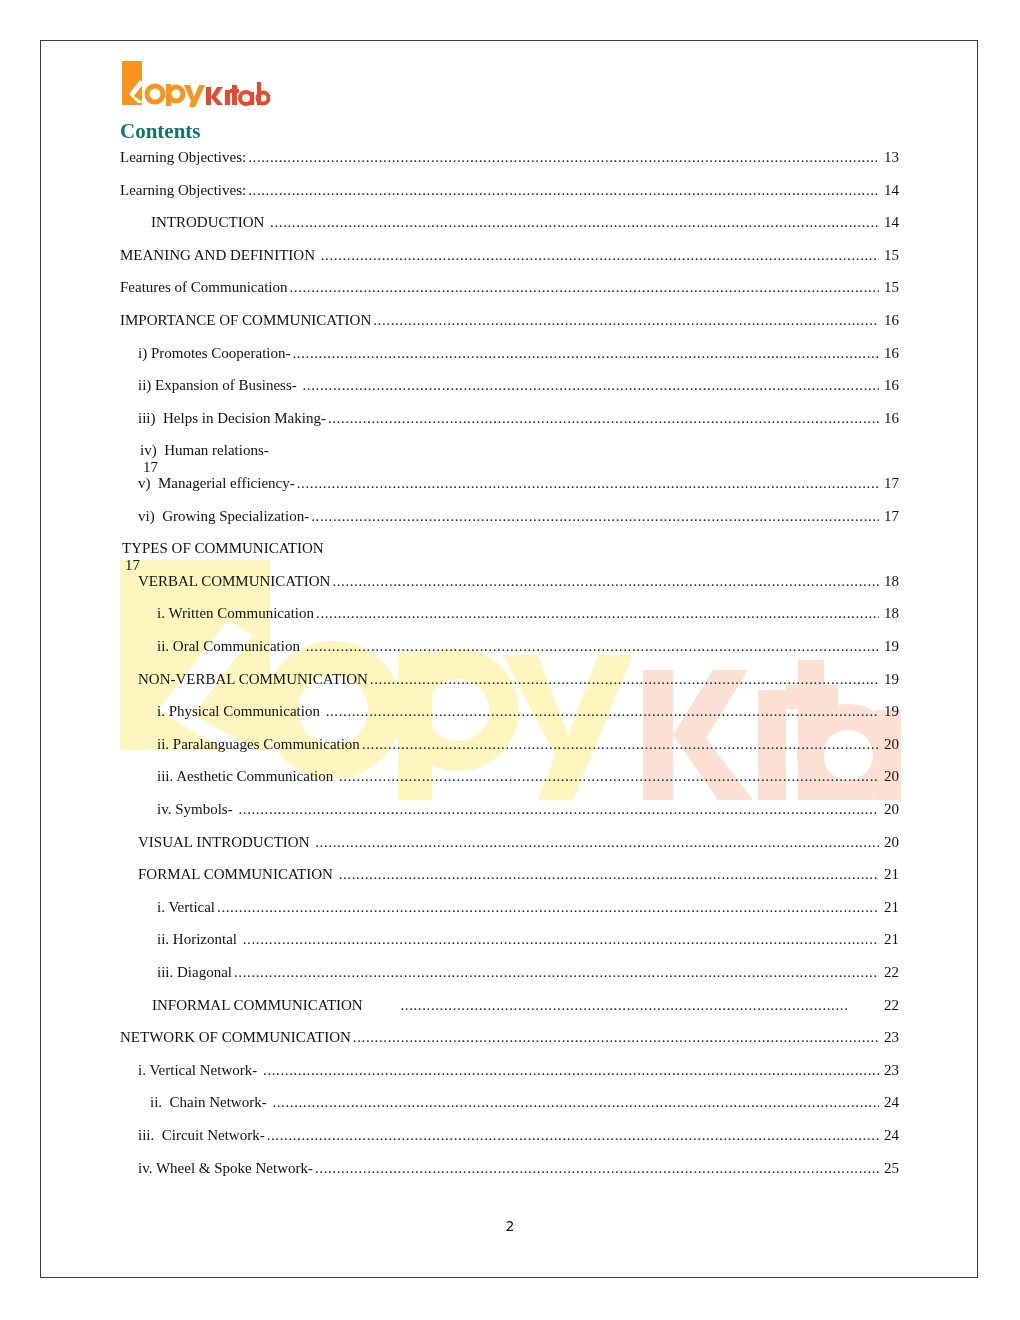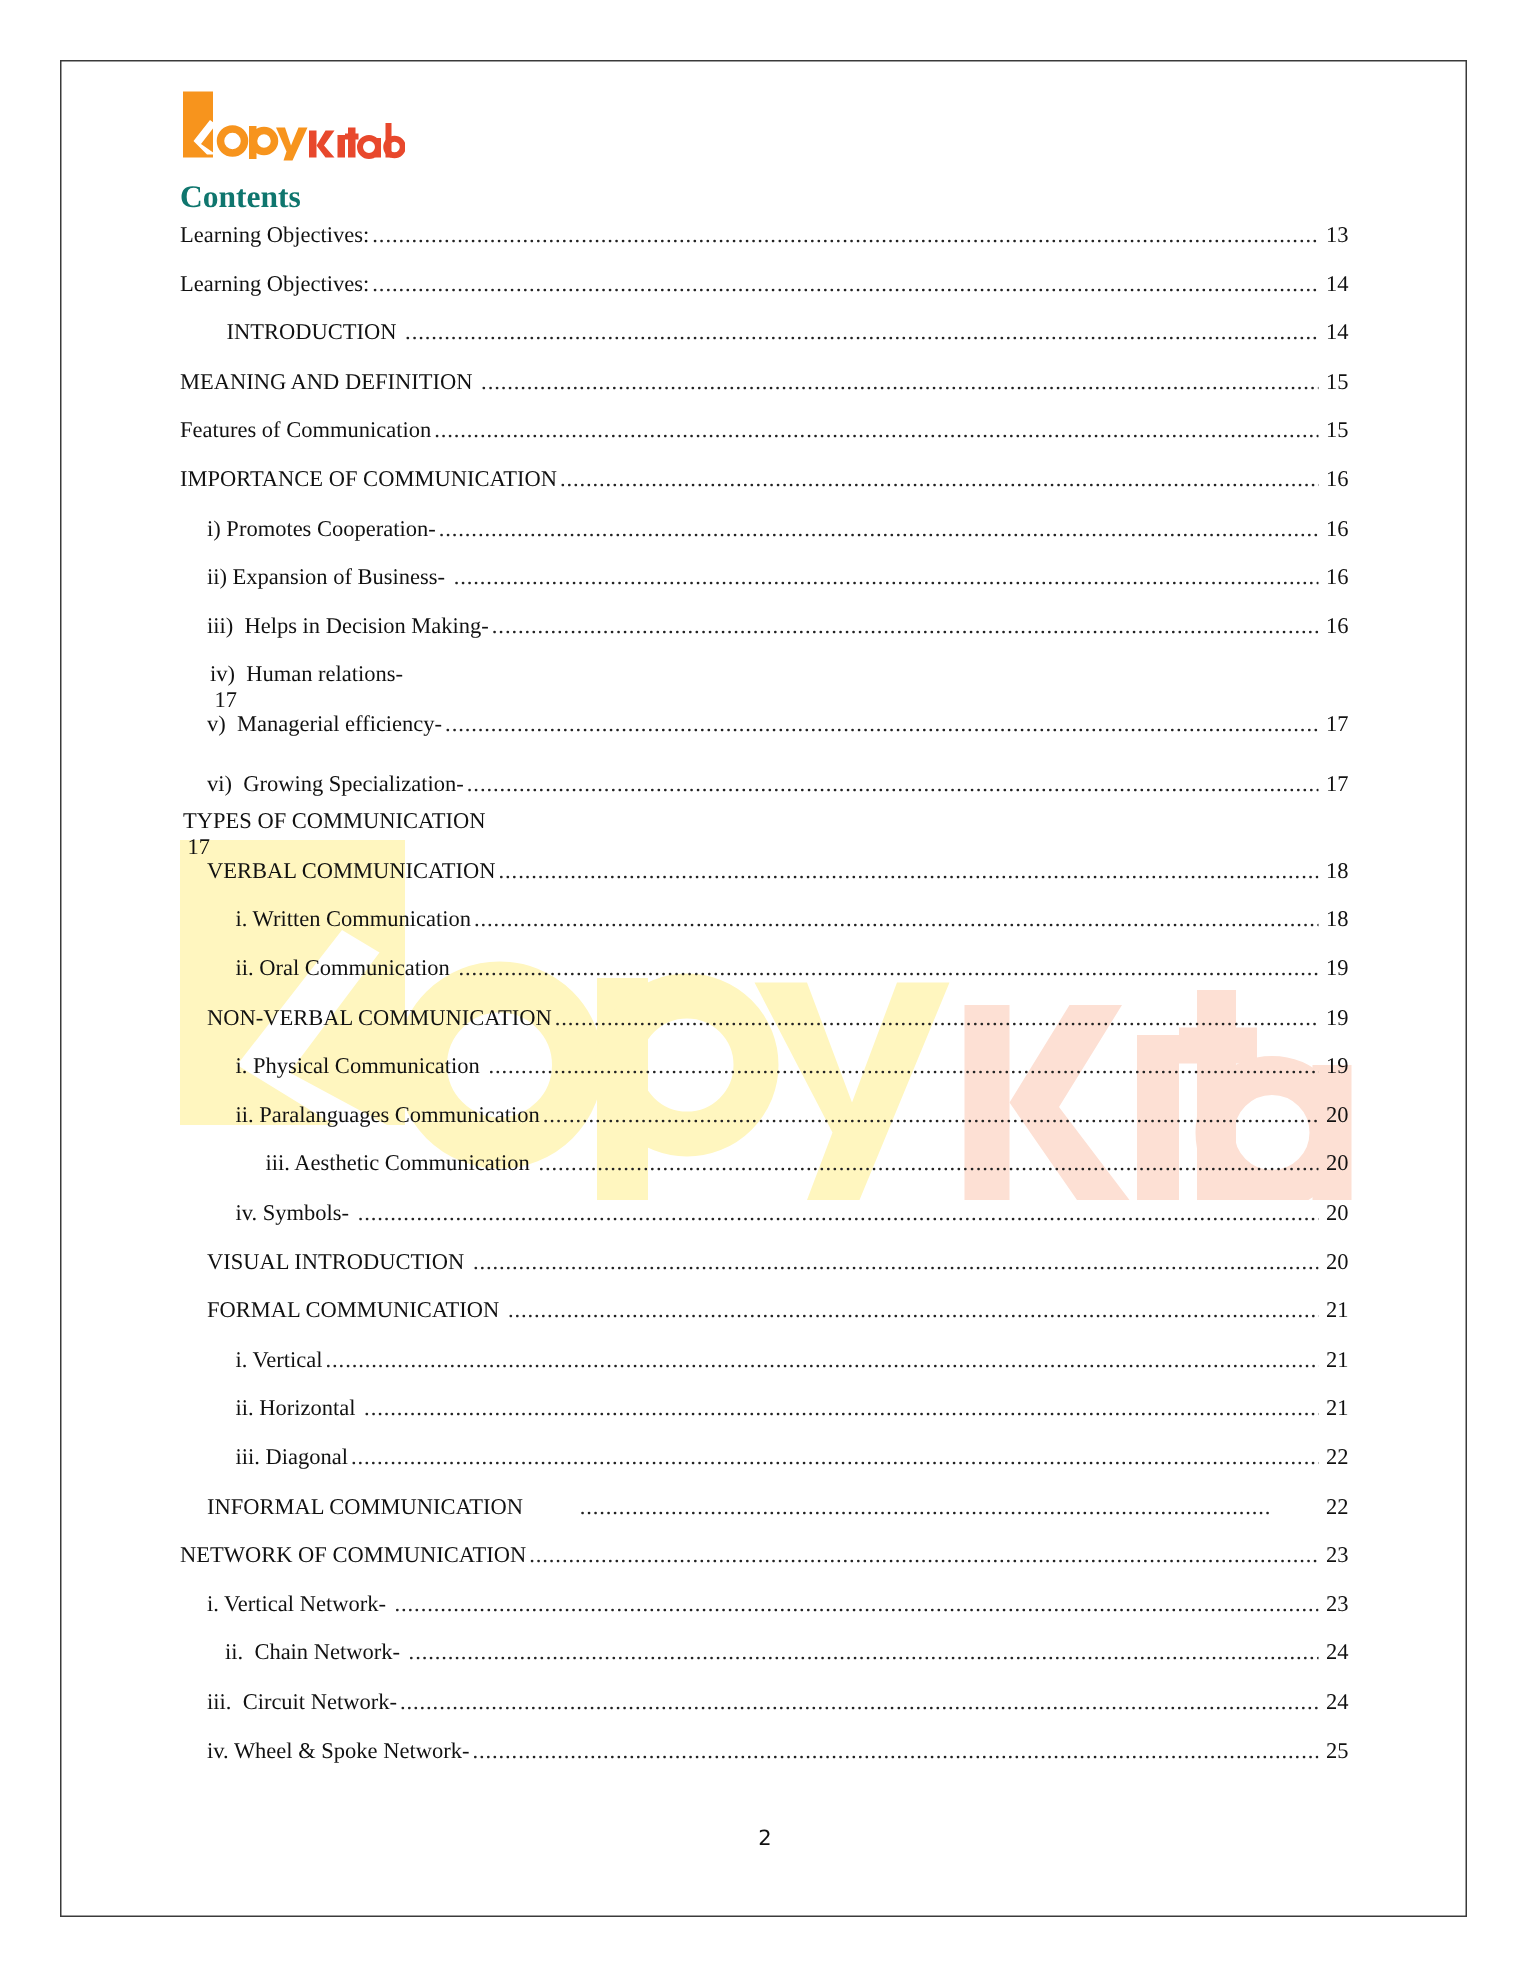--- a/index.html
+++ b/index.html
@@ -129,21 +129,21 @@
     <div class="toc-row" style="left: 138px; top: 293.4px; flex-direction: column;">
       <span class="label">iv)  Human relations- </span>
       <span class="leader"></span>
       <span class="page">17</span>
     </div>
     <div class="toc-row" style="left: 138px; top: 326px;">
       <span class="label">v)  Managerial efficiency-</span>
       <span class="leader"></span>
       <span class="page">17</span>
     </div>
-    <div class="toc-row" style="left: 138px; top: 358.6px; align-items: flex-end;">
+    <div class="toc-row" style="left: 138px; top: 358.6px;">
       <span class="label">vi)  Growing Specialization-</span>
       <span class="leader"></span>
       <span class="page">17</span>
     </div>
     <div class="toc-row" style="left: 120px; top: 391.2px; flex-direction: column;">
       <span class="label">TYPES OF COMMUNICATION </span>
       <span class="leader"></span>
       <span class="page">17</span>
     </div>
     <div class="toc-row" style="left: 138px; top: 423.8px;">
@@ -169,21 +169,21 @@
     <div class="toc-row" style="left: 157px; top: 554.2px;">
       <span class="label">i. Physical Communication </span>
       <span class="leader"></span>
       <span class="page">19</span>
     </div>
     <div class="toc-row" style="left: 157px; top: 586.8px;">
       <span class="label">ii. Paralanguages Communication</span>
       <span class="leader"></span>
       <span class="page">20</span>
     </div>
-    <div class="toc-row" style="left: 157px; top: 619.4px; margin-left: 20px;">
+    <div class="toc-row" style="left: 157px; top: 619.4px;">
       <span class="label">iii. Aesthetic Communication </span>
       <span class="leader"></span>
       <span class="page">20</span>
     </div>
     <div class="toc-row" style="left: 157px; top: 652px;">
       <span class="label">iv. Symbols- </span>
       <span class="leader"></span>
       <span class="page">20</span>
     </div>
     <div class="toc-row" style="left: 138px; top: 684.6px;">
@@ -204,21 +204,21 @@
     <div class="toc-row" style="left: 157px; top: 782.4px;">
       <span class="label">ii. Horizontal </span>
       <span class="leader"></span>
       <span class="page">21</span>
     </div>
     <div class="toc-row" style="left: 157px; top: 815px;">
       <span class="label">iii. Diagonal</span>
       <span class="leader"></span>
       <span class="page">22</span>
     </div>
-    <div class="toc-row" style="left: 138px; top: 847.6px; gap: 32px;">
+    <div class="toc-row" style="left: 152px; top: 847.6px; gap: 32px;">
       <span class="label">INFORMAL COMMUNICATION </span>
       <span class="leader"></span>
       <span class="page">22</span>
     </div>
     <div class="toc-row" style="left: 120px; top: 880.2px;">
       <span class="label">NETWORK OF COMMUNICATION</span>
       <span class="leader"></span>
       <span class="page">23</span>
     </div>
     <div class="toc-row" style="left: 138px; top: 912.8px;">

